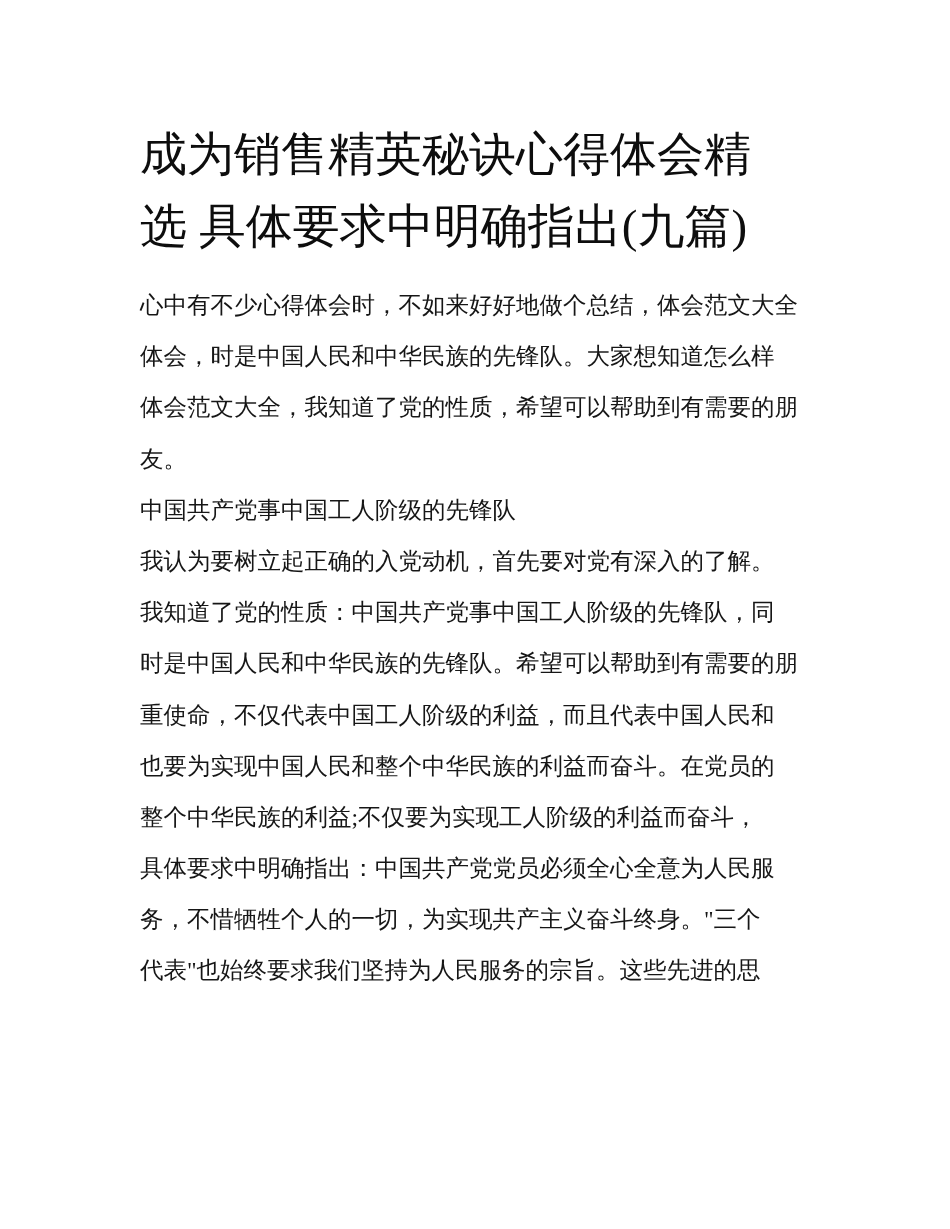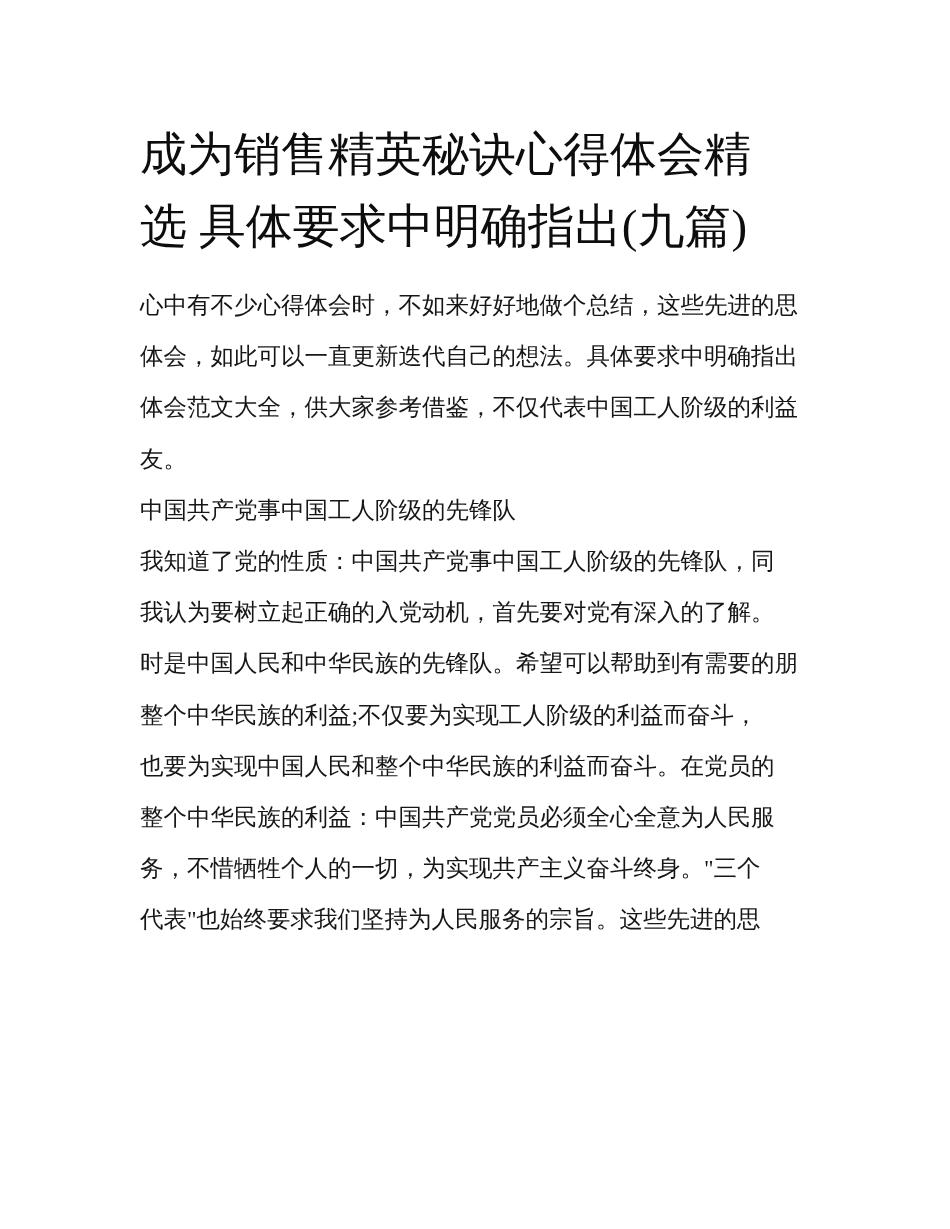--- a/index.html
+++ b/index.html
@@ -59,33 +59,34 @@
 
 <div class="page">
 
   <h1 class="title">
     <span class="tline">成为销售精英秘诀心得体会精</span>
     <span class="tline">选 具体要求中明确指出(九篇)</span>
   </h1>
 
   <div class="body-text">
     <div>
-      <span class="line">心中有不少心得体会时，不如来好好地做个总结，这些先进的思</span>
-      <span class="line">体会，如此可以一直更新迭代自己的想法。具体要求中明确指出</span>
-      <span class="line">体会范文大全，供大家参考借鉴，不仅代表中国工人阶级的利益</span>
+      <span class="line">心中有不少心得体会时，不如来好好地做个总结，体会范文大全</span>
+      <span class="line">体会，时是中国人民和中华民族的先锋队。大家想知道怎么样</span>
+      <span class="line">体会范文大全，我知道了党的性质，希望可以帮助到有需要的朋</span>
       <span class="line">友。</span>
     </div>
 
     <span class="line">中国共产党事中国工人阶级的先锋队</span>
 
     <div>
+      <span class="line">我认为要树立起正确的入党动机，首先要对党有深入的了解。</span>
       <span class="line">我知道了党的性质：中国共产党事中国工人阶级的先锋队，同</span>
-      <span class="line">我认为要树立起正确的入党动机，首先要对党有深入的了解。</span>
       <span class="line">时是中国人民和中华民族的先锋队。希望可以帮助到有需要的朋</span>
+      <span class="line">重使命，不仅代表中国工人阶级的利益，而且代表中国人民和</span>
+      <span class="line">也要为实现中国人民和整个中华民族的利益而奋斗。在党员的</span>
       <span class="line">整个中华民族的利益;不仅要为实现工人阶级的利益而奋斗，</span>
-      <span class="line">也要为实现中国人民和整个中华民族的利益而奋斗。在党员的</span>
-      <span class="line">整个中华民族的利益：中国共产党党员必须全心全意为人民服</span>
+      <span class="line">具体要求中明确指出：中国共产党党员必须全心全意为人民服</span>
       <span class="line">务，不惜牺牲个人的一切，为实现共产主义奋斗终身。"三个</span>
       <span class="line">代表"也始终要求我们坚持为人民服务的宗旨。这些先进的思</span>
     </div>
   </div>
 
 </div>
 
 </body></html>

